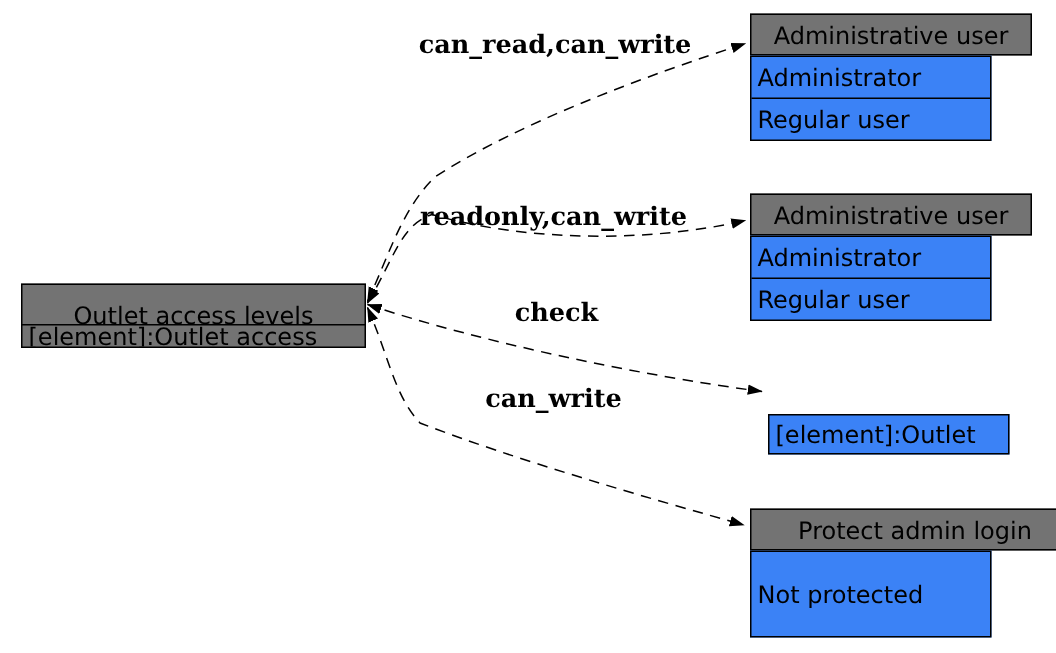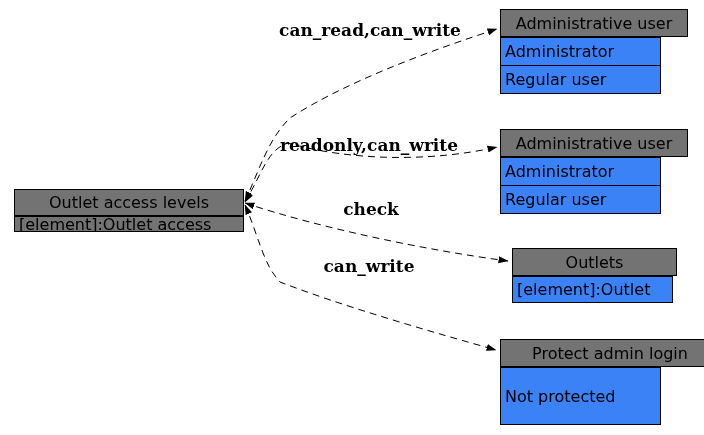--- a/index.html
+++ b/index.html
@@ -11,21 +11,21 @@
   .hdr{justify-content:center;text-align:center;}
   .row{padding-left:4px;}
   .body{position:absolute;border:1px solid #000;background:#3b82f6;box-sizing:border-box;
         display:flex;flex-direction:column;}
   .body .brow{flex:1;font-size:16px;display:flex;align-items:center;padding-left:4px;
               white-space:nowrap;overflow:hidden;}
   .body .brow + .brow{border-top:1px solid #000;}
   .lbl{position:absolute;font-family:"DejaVu Serif","Liberation Serif",serif;font-size:17px;
        white-space:nowrap;transform:translate(-50%,-50%);background:transparent;font-weight:bold;}
   
-  #src-h{left:14px;top:189px;width:230px;height:27px;}
+  #src-h{left:14px;top:189px;width:230px;height:42px;}
   #src-b{left:14px;top:216px;width:230px;height:16px;}
   
   #t1-h{left:500px;top:9px;width:188px;height:28px;}
   #t1-b{left:500px;top:37px;width:161px;height:57px;}
   
   #t2-h{left:500px;top:129px;width:188px;height:28px;}
   #t2-b{left:500px;top:157px;width:161px;height:57px;}
   
   #t3-h{left:512px;top:248px;width:165px;height:28px;}
   #t3-b{left:512px;top:276px;width:161px;height:27px;}
@@ -72,21 +72,20 @@
     <div class="brow">Administrator</div>
     <div class="brow">Regular user</div>
   </div>
 
   <div class="hdr" id="t2-h">Administrative user</div>
   <div class="body" id="t2-b">
     <div class="brow">Administrator</div>
     <div class="brow">Regular user</div>
   </div>
 
-  <div class="hdr" id="t3-h">Outlets</div>
   <div class="body" id="t3-b">
     <div class="brow">[element]:Outlet</div>
   </div>
 
   <div class="hdr" id="t4-h">Protect admin login</div>
   <div class="body" id="t4-b">
     <div class="brow">Not protected</div>
   </div>
 
 </div>

